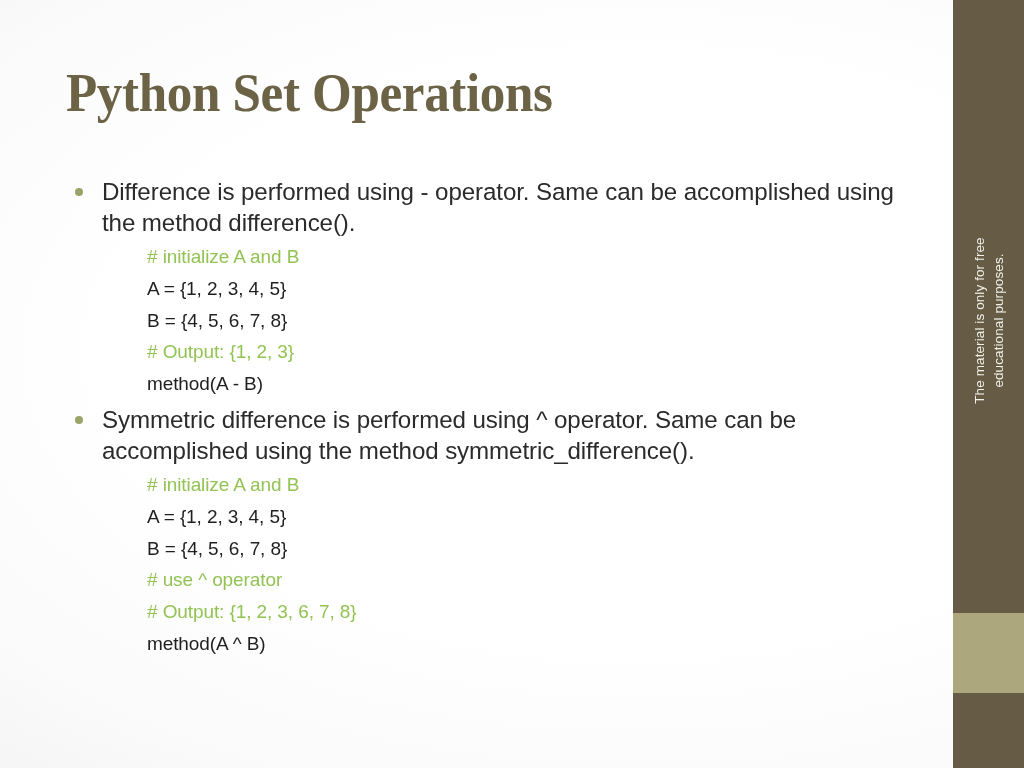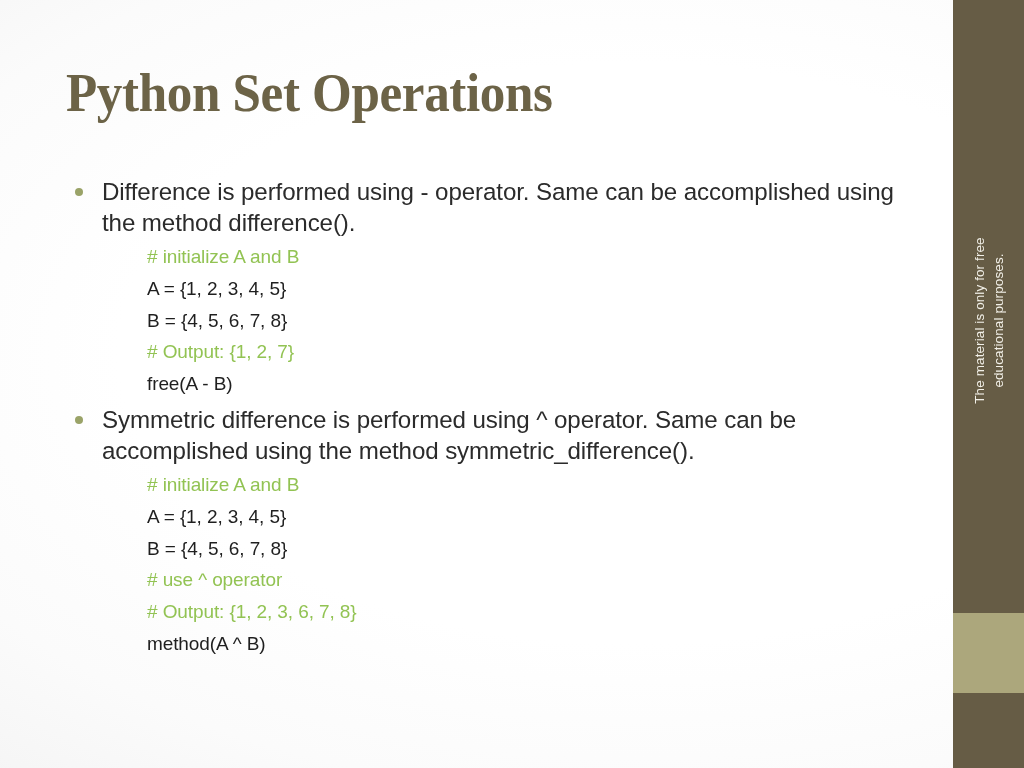--- a/index.html
+++ b/index.html
@@ -146,22 +146,22 @@
   <div id="content">
 
     <div class="bullet-row">
       <span class="bullet-mark"></span>
       <div class="bullet-text">Difference is performed using - operator. Same can be accomplished using the method difference().</div>
     </div>
     <div class="code-block">
       <div class="code-line comment"># initialize A and B</div>
       <div class="code-line code">A = {1, 2, 3, 4, 5}</div>
       <div class="code-line code">B = {4, 5, 6, 7, 8}</div>
-      <div class="code-line comment"># Output: {1, 2, 7}</div>
-      <div class="code-line code">free(A - B)</div>
+      <div class="code-line comment"># Output: {1, 2, 3}</div>
+      <div class="code-line code">method(A - B)</div>
     </div>
 
     <div class="gap-small"></div>
 
     <div class="bullet-row">
       <span class="bullet-mark"></span>
       <div class="bullet-text">Symmetric difference is performed using ^ operator. Same can be accomplished using the method symmetric_difference().</div>
     </div>
     <div class="code-block">
       <div class="code-line comment"># initialize A and B</div>

